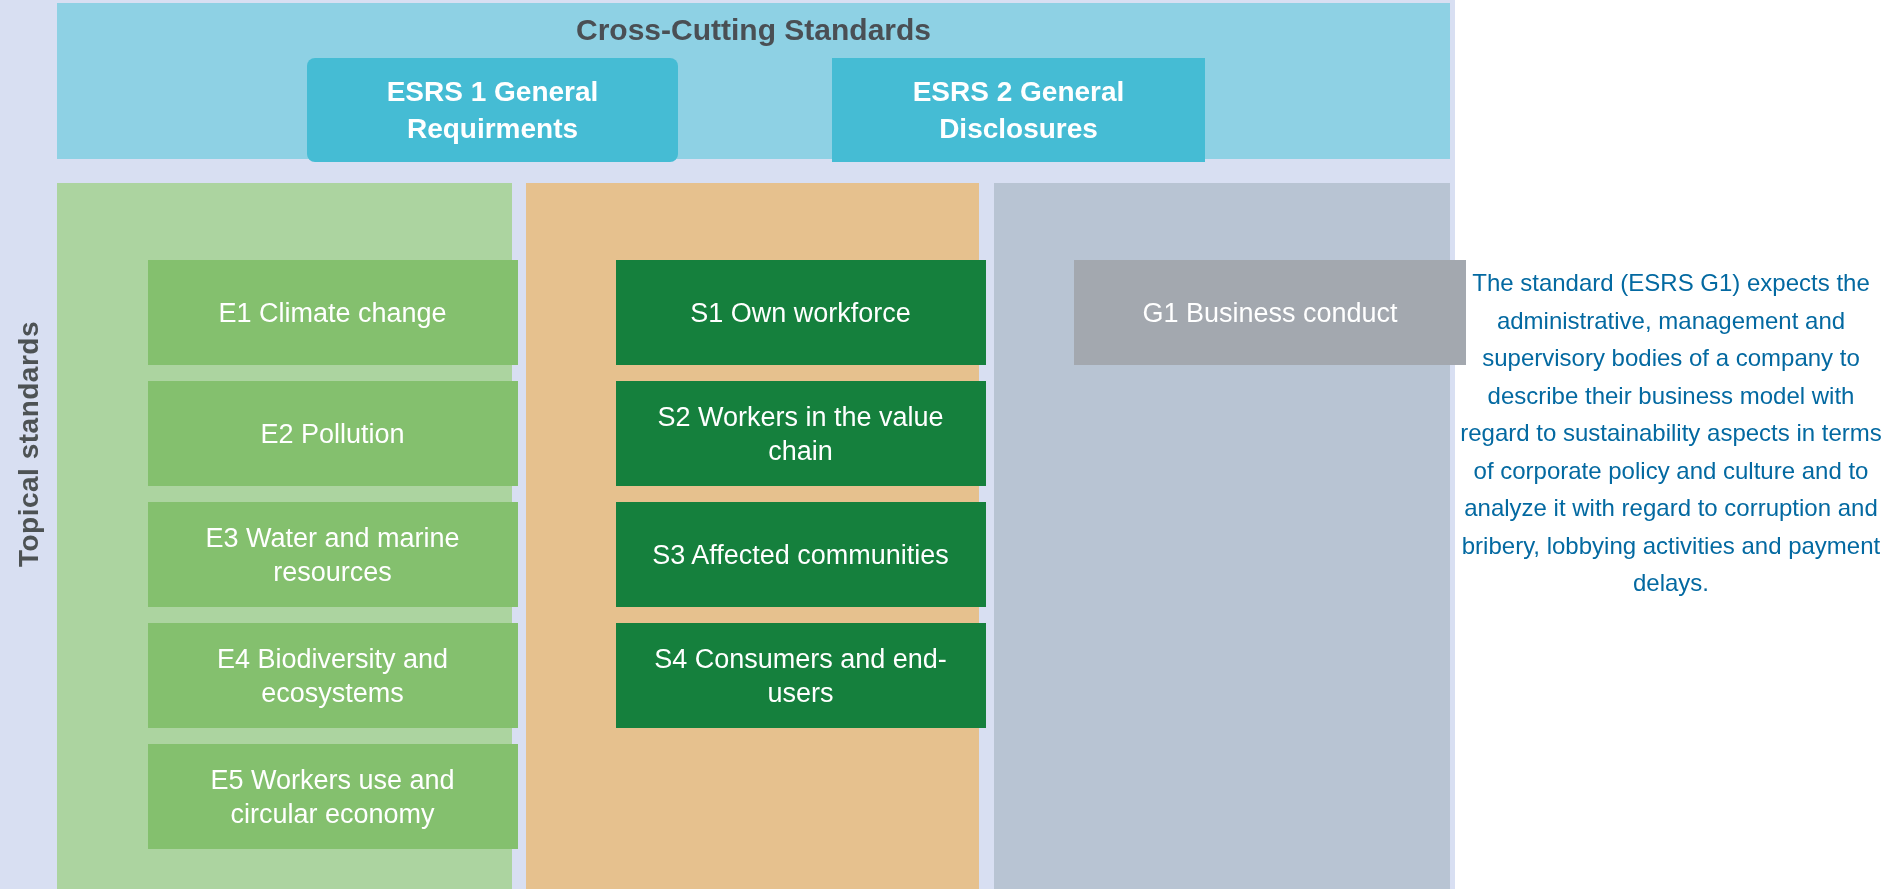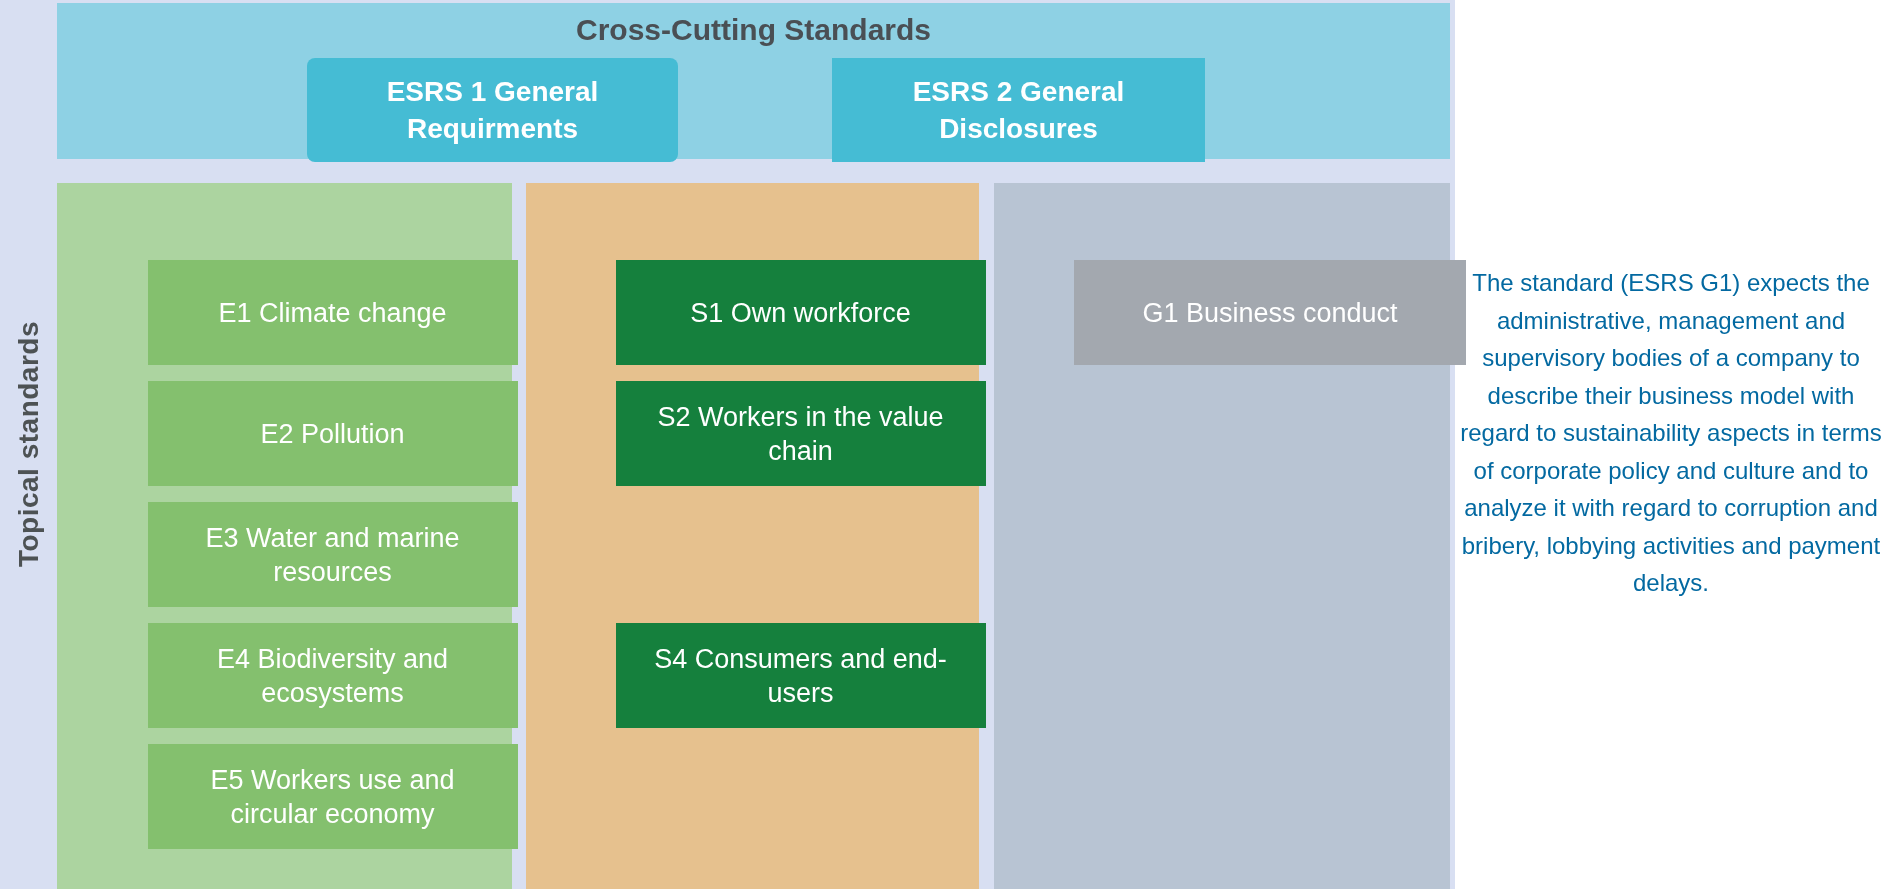--- a/index.html
+++ b/index.html
@@ -165,20 +165,23 @@
       </div>
     </div>
 
     <div class="column col-soc">
       <div class="box box-orange r0">
         <span>S1 Own workforce</span>
       </div>
       <div class="box box-orange r1">
         <span>S2 Workers in the value chain</span>
       </div>
+      <div class="box box-orange r2">
+        <span>S3 Affected communities</span>
+      </div>
       <div class="box box-orange r3">
         <span>S4 Consumers and end-users</span>
       </div>
     </div>
 
     <div class="column col-gov">
       <div class="box box-gray r0">
         <span>G1 Business conduct</span>
       </div>
     </div>

